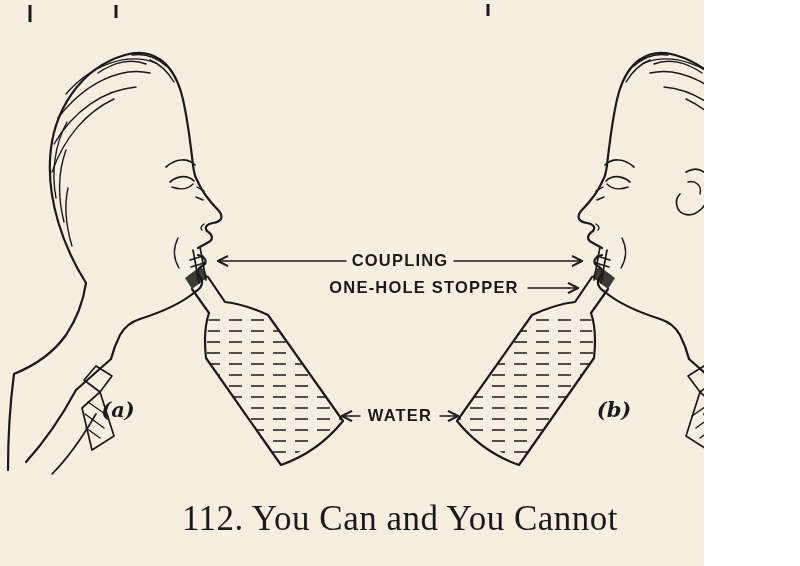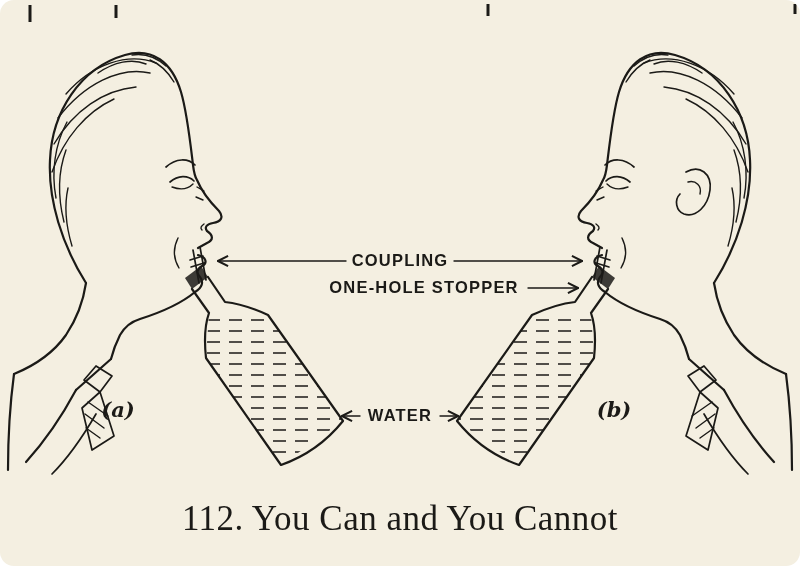--- a/index.html
+++ b/index.html
@@ -1,21 +1,20 @@
 <!DOCTYPE html>
 <html style="--paper: #f4efe1; --ink: #1b1a17;"><head>
 <meta charset="utf-8">
 <style>
   :root { --paper:#f4efe1; --ink:#1b1a17; }
   html,body { margin:0; padding:0; }
   .page {
-    width:800px; height:566px; position:relative; overflow:hidden;
+    width:704px; height:566px; position:relative; overflow:hidden;
     background:var(--paper);
     font-family:"Liberation Sans", sans-serif;
-    border-radius:14px;
   }
   svg { display:block; }
   .stroke { stroke:var(--ink); fill:none; stroke-linecap:round; stroke-linejoin:round; }
   .w-main { stroke-width:2.2; }
   .w-med  { stroke-width:1.7; }
   .w-thin { stroke-width:1.4; }
   .fill-ink { fill:var(--ink); stroke:none; }
   text { fill:var(--ink); }
   .diagram-label {
     font-family:"Liberation Sans", sans-serif;

